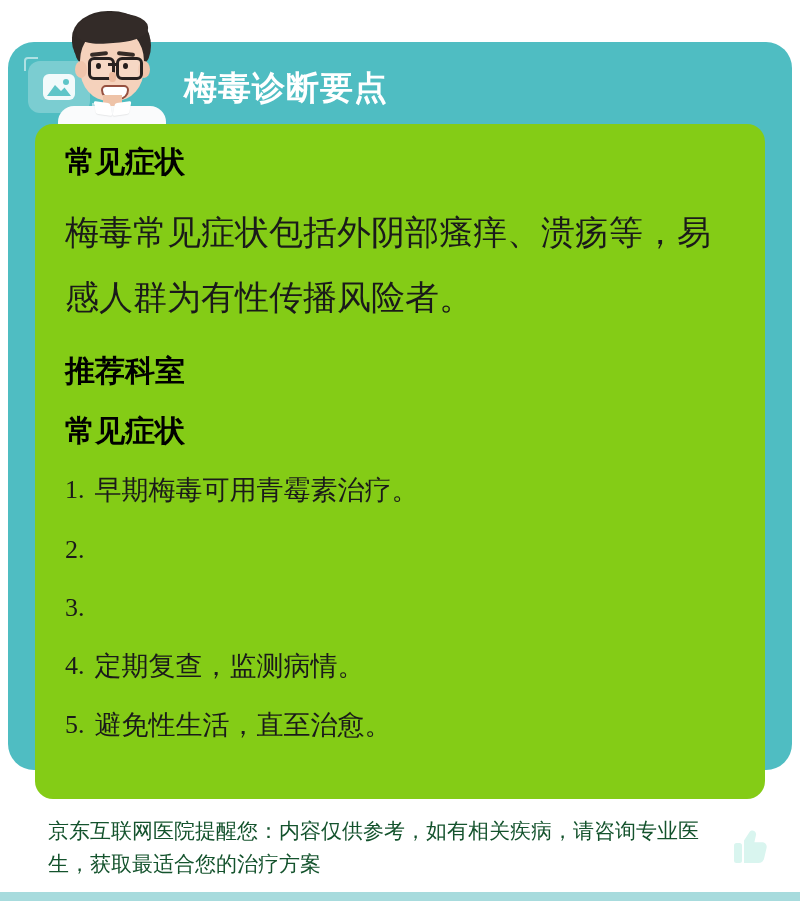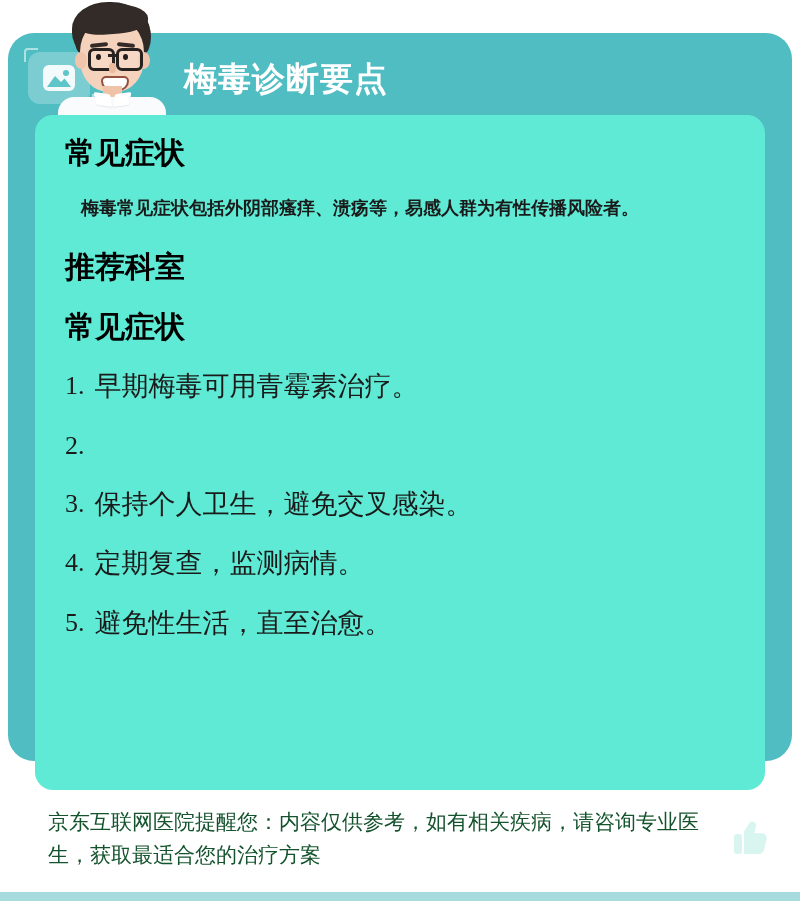--- a/index.html
+++ b/index.html
@@ -2,21 +2,21 @@
 <html><head>
 <meta charset="utf-8">
 <style>
   html,body{margin:0;padding:0;}
   body{
     width:800px;height:901px;position:relative;overflow:hidden;
     background:#ffffff;
     font-family:"Liberation Sans","DejaVu Sans",sans-serif;
   }
   .teal-card{
-    position:absolute;left:8px;top:33px;width:784px;height:728px;
+    position:absolute;left:8px;top:42px;width:784px;height:728px;
     background:#4FBDC2;border-radius:26px;
   }
   .bottom-strip{
     position:absolute;left:0;top:892px;width:800px;height:9px;
     background:#A7DBDD;
   }
   
   .photo-badge{
     position:absolute;left:20px;top:19px;width:62px;height:52px;
     background:rgba(255,255,255,.25);border-radius:12px;
@@ -51,29 +51,29 @@
   .av-eye-r{left:71px;top:52px;width:5px;height:6px;background:#241D1B;border-radius:50%;}
   .av-nose{left:57px;top:61px;width:7px;height:10px;background:#ECBB9F;border-radius:40%;}
   .av-mouth{left:49px;top:74px;width:24px;height:11px;background:#ffffff;border:2px solid #96503F;border-radius:5px 5px 10px 10px;}
   .av-neck{left:51px;top:84px;width:19px;height:16px;background:#EEC3A8;}
   .av-shirt{left:6px;top:95px;width:108px;height:18px;background:#FAFBFC;border-radius:16px 16px 0 0;}
   .av-collar-l{left:43px;top:91px;width:16px;height:13px;background:#ffffff;border-radius:2px;transform:skewX(18deg) rotate(8deg);box-shadow:0 1px 1px rgba(0,0,0,.08);}
   .av-collar-r{left:62px;top:91px;width:16px;height:13px;background:#ffffff;border-radius:2px;transform:skewX(-18deg) rotate(-8deg);box-shadow:0 1px 1px rgba(0,0,0,.08);}
   
   .content-card{
     position:absolute;left:27px;top:82px;width:730px;height:675px;
-    background:#5eead4;border-radius:18px;box-sizing:border-box;
+    background:#84cc16;border-radius:18px;box-sizing:border-box;
     padding:20px 30px 24px;overflow:hidden;z-index:2;
   }
   .content-card h2{
     margin:24px 0 0;font-size:30px;line-height:1.2;font-weight:700;color:#000000;
   }
   .content-card h2:first-child{margin-top:0;}
   .content-card p{
-    margin:20px 16px 0;font-size:18px;line-height:1.9;color:#1A1A1A;font-weight:bold;
+    margin:20px 0 0;font-size:34px;line-height:1.9;color:#1A1A1A;
   }
   .care-list{margin-top:4px;}
   .care-list .li{
     display:flex;margin-top:23px;font-size:27px;line-height:1.35;color:#1A1A1A;
   }
   .care-list .num{
     font-family:"Liberation Serif","DejaVu Serif",serif;
     font-size:26px;margin-right:10px;flex:0 0 auto;
   }
   
@@ -142,21 +142,20 @@
     <div class="care-list">
       <div class="li">
         <span class="num">1.</span>
         <span>早期梅毒可用青霉素治疗。</span>
       </div>
       <div class="li">
         <span class="num">2.</span>
       </div>
       <div class="li">
         <span class="num">3.</span>
-        <span>保持个人卫生，避免交叉感染。</span>
       </div>
       <div class="li">
         <span class="num">4.</span>
         <span>定期复查，监测病情。</span>
       </div>
       <div class="li">
         <span class="num">5.</span>
         <span>避免性生活，直至治愈。</span>
       </div>
     </div>

